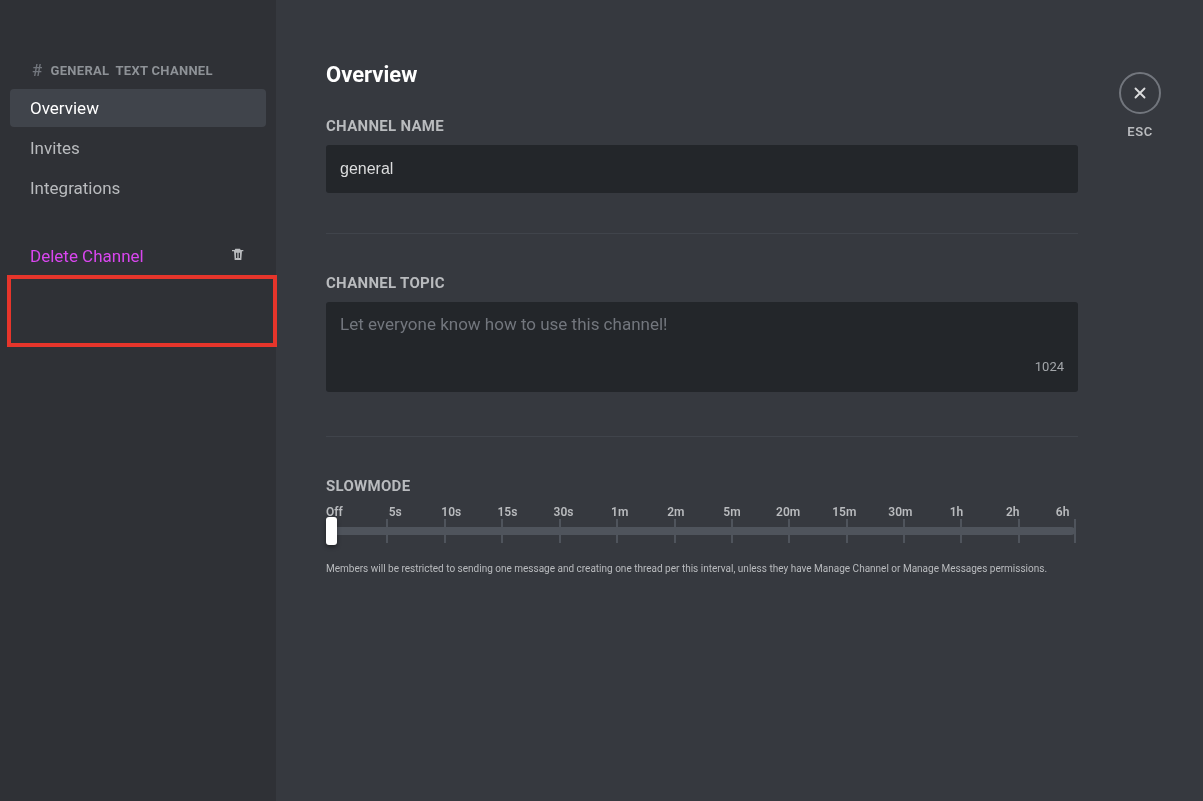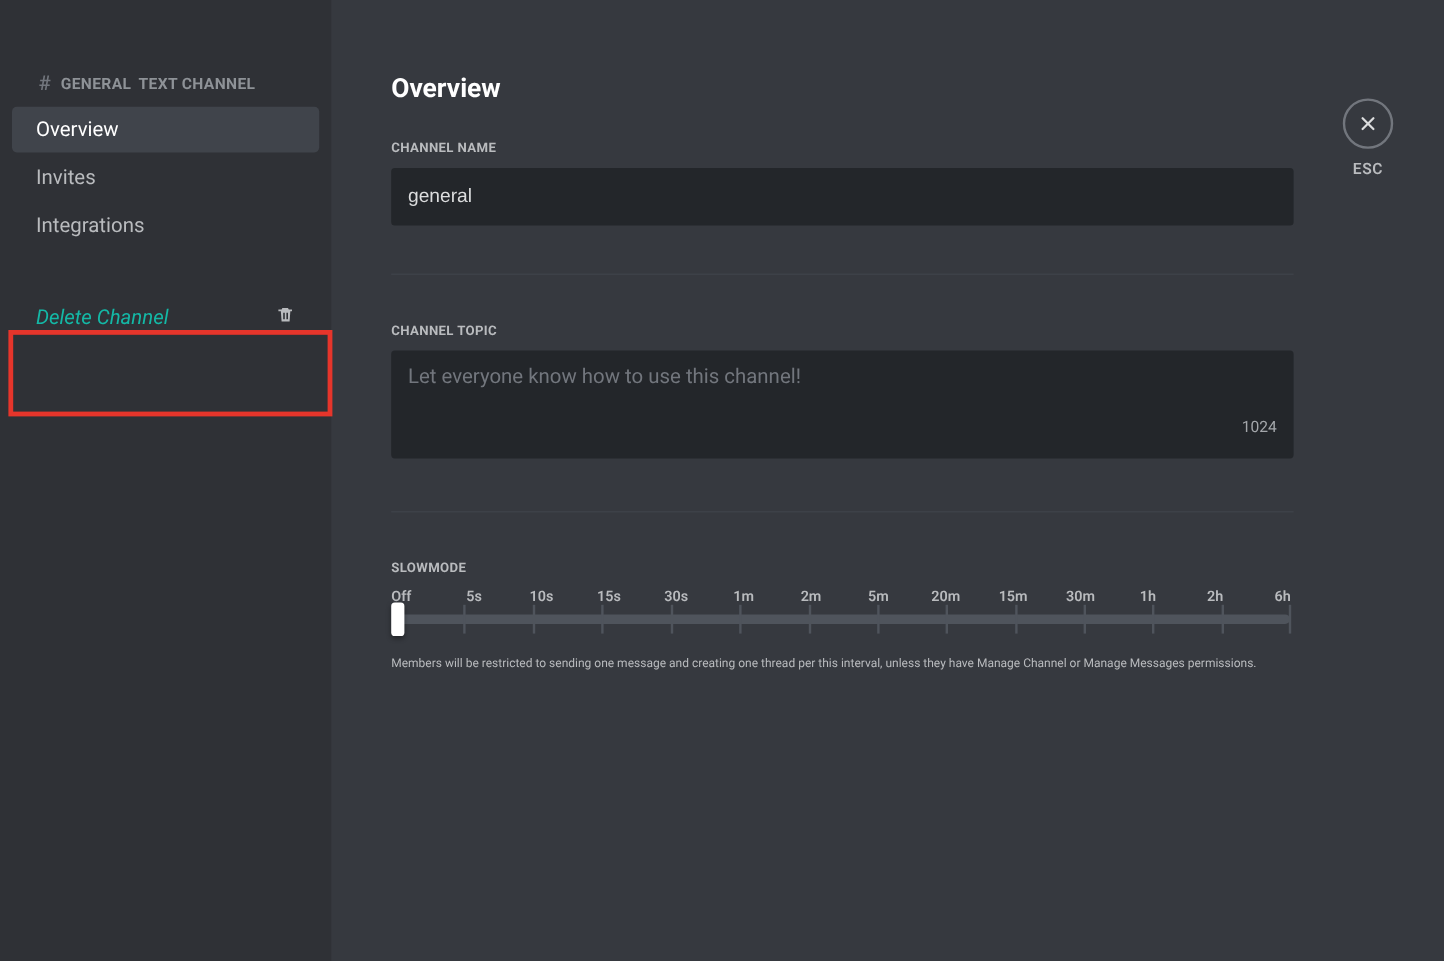--- a/index.html
+++ b/index.html
@@ -50,42 +50,41 @@
     position: absolute;
     top: 275px;
     left: 7px;
     width: 270px;
     height: 72px;
     border: 4px solid #e6352b;
     pointer-events:none;
   }
   .sidebar-delete {
     display: flex;
-    align-items: flex-end;
+    align-items: center;
     justify-content: space-between;
     height: 38px;
     margin: 2px 10px;
     margin-top: 30px;
     padding: 0 20px;
     border-radius: 4px;
     font-size: 17px;
-    color: #14b8a6;
+    color: #d946ef;
     cursor: pointer;
-    font-style: italic;
   }
   .main {
     flex: 1;
     height: 801px;
     padding: 62px 54px 0 50px;
     position: relative;
     overflow: hidden;
   }
   .close-region {
     position: absolute;
-    top: 82px;
+    top: 72px;
     right: 42px;
     display: flex;
     flex-direction: column;
     align-items: center;
     gap: 10px;
     cursor: pointer;
   }
   .close-circle {
     width: 42px;
     height: 42px;
@@ -100,21 +99,21 @@
     color: #b9bbbe;
     letter-spacing: 0.5px;
   }
   h2.title {
     font-size: 22px;
     font-weight: 700;
     color: #ffffff;
     margin-bottom: 30px;
   }
   .section-label {
-    font-size: 11px;
+    font-size: 15px;
     font-weight: 700;
     color: #b9bbbe;
     letter-spacing: 0.3px;
     margin-bottom: 10px;
   }
   .text-input {
     width: 752px;
     height: 48px;
     background: #23262a;
     border: none;
@@ -156,21 +155,21 @@
   .ticks-row {
     display: flex;
     justify-content: space-between;
     width: 756px;
     font-size: 12px;
     color: #b9bbbe;
     margin-bottom: 0;
   }
   .tick-label { width: 26px; text-align: center; font-weight:600;}
   .tick-label:first-child{text-align:left;}
-  .tick-label:last-child{text-align:center;}
+  .tick-label:last-child{text-align:left;}
   .slider-track {
     position: relative;
     width: 752px;
     height: 24px;
   }
   .slider-bar {
     position: absolute;
     top: 8px;
     left: 3px;
     right: 3px;

